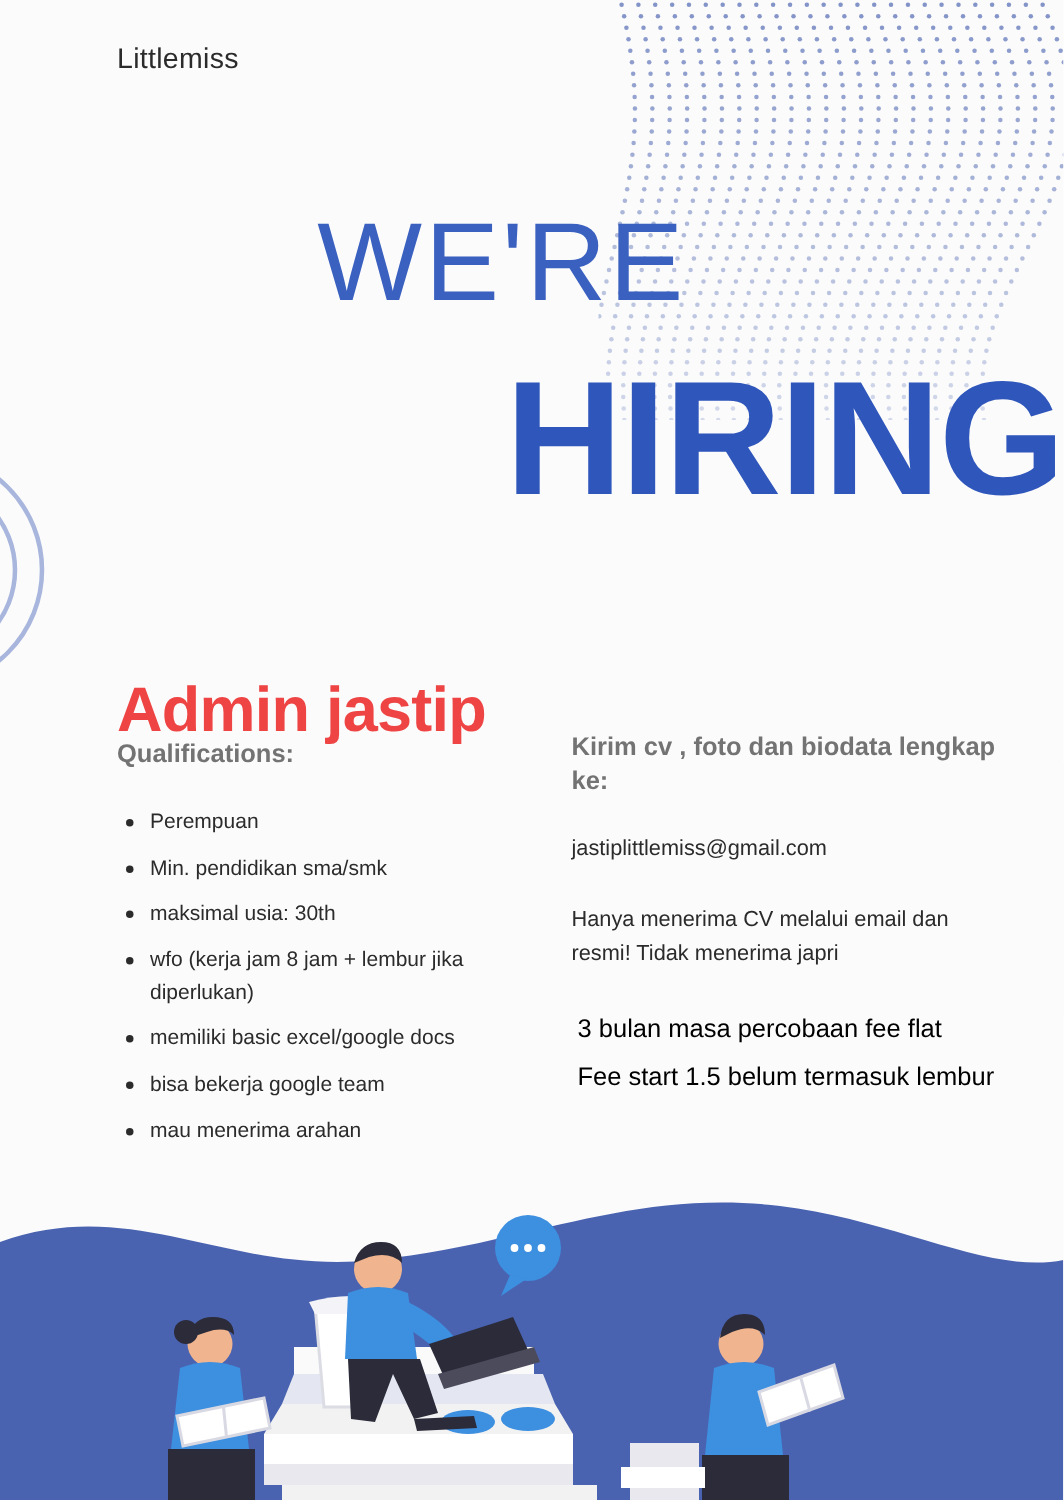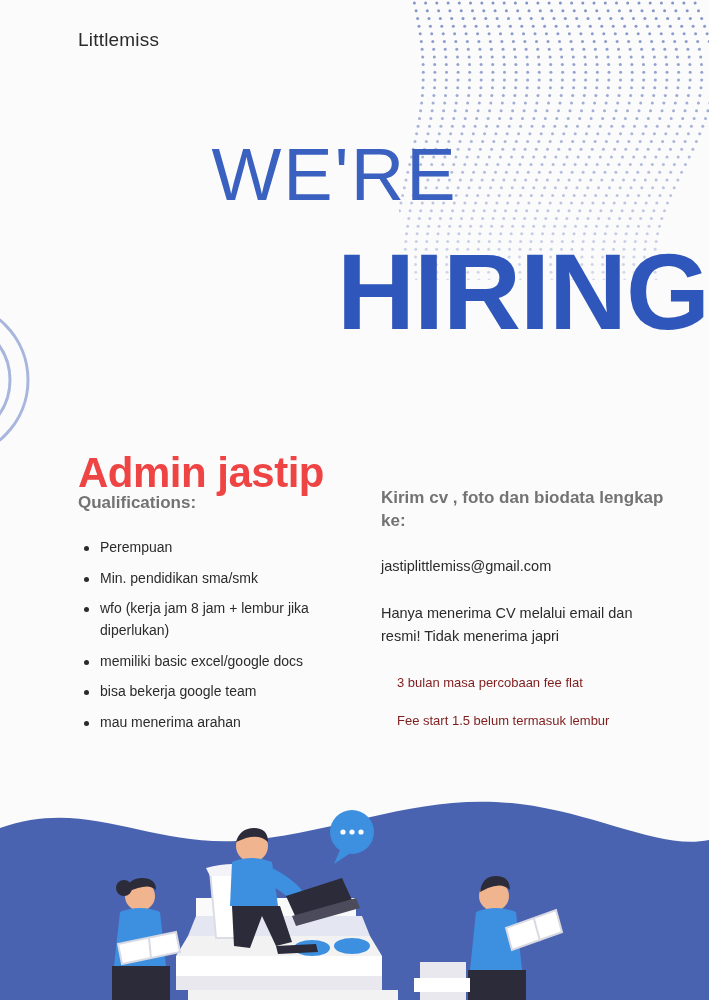--- a/index.html
+++ b/index.html
@@ -134,23 +134,23 @@
   .right-para {
     font-size: 14.5px;
     color: #2b2b2b;
     line-height: 1.6;
     margin: 0 0 24px 0;
   }
   #contact-email {
     margin-top: 12px;
   }
   .fee-line {
-    margin: 16px;
-    font-size: 13px;
-    color: #7f1d1d;
+    margin: 4px;
+    font-size: 17px;
+    color: #000000;
     line-height: 1.65;
   }
 
   
   #illustration {
     position: absolute;
     left: 0;
     bottom: 0;
     width: 709px;
     height: 300px;
@@ -1219,20 +1219,21 @@
   <div id="headline-were">WE'RE</div>
   <div id="headline-hiring">HIRING</div>
 
   <div id="job-title">Admin jastip</div>
 
   <div id="col-left">
     <div class="col-heading">Qualifications:</div>
     <ul id="qual-list">
       <li>Perempuan</li>
       <li>Min. pendidikan sma/smk</li>
+      <li>maksimal usia: 30th</li>
       <li>wfo (kerja jam 8 jam + lembur jika diperlukan)</li>
       <li>memiliki basic excel/google docs</li>
       <li>bisa bekerja google team</li>
       <li>mau menerima arahan</li>
     </ul>
   </div>
 
   <div id="col-right">
     <div class="col-heading">Kirim cv , foto dan biodata lengkap ke:</div>
     <p class="right-para" id="contact-email">jastiplittlemiss@gmail.com</p>

